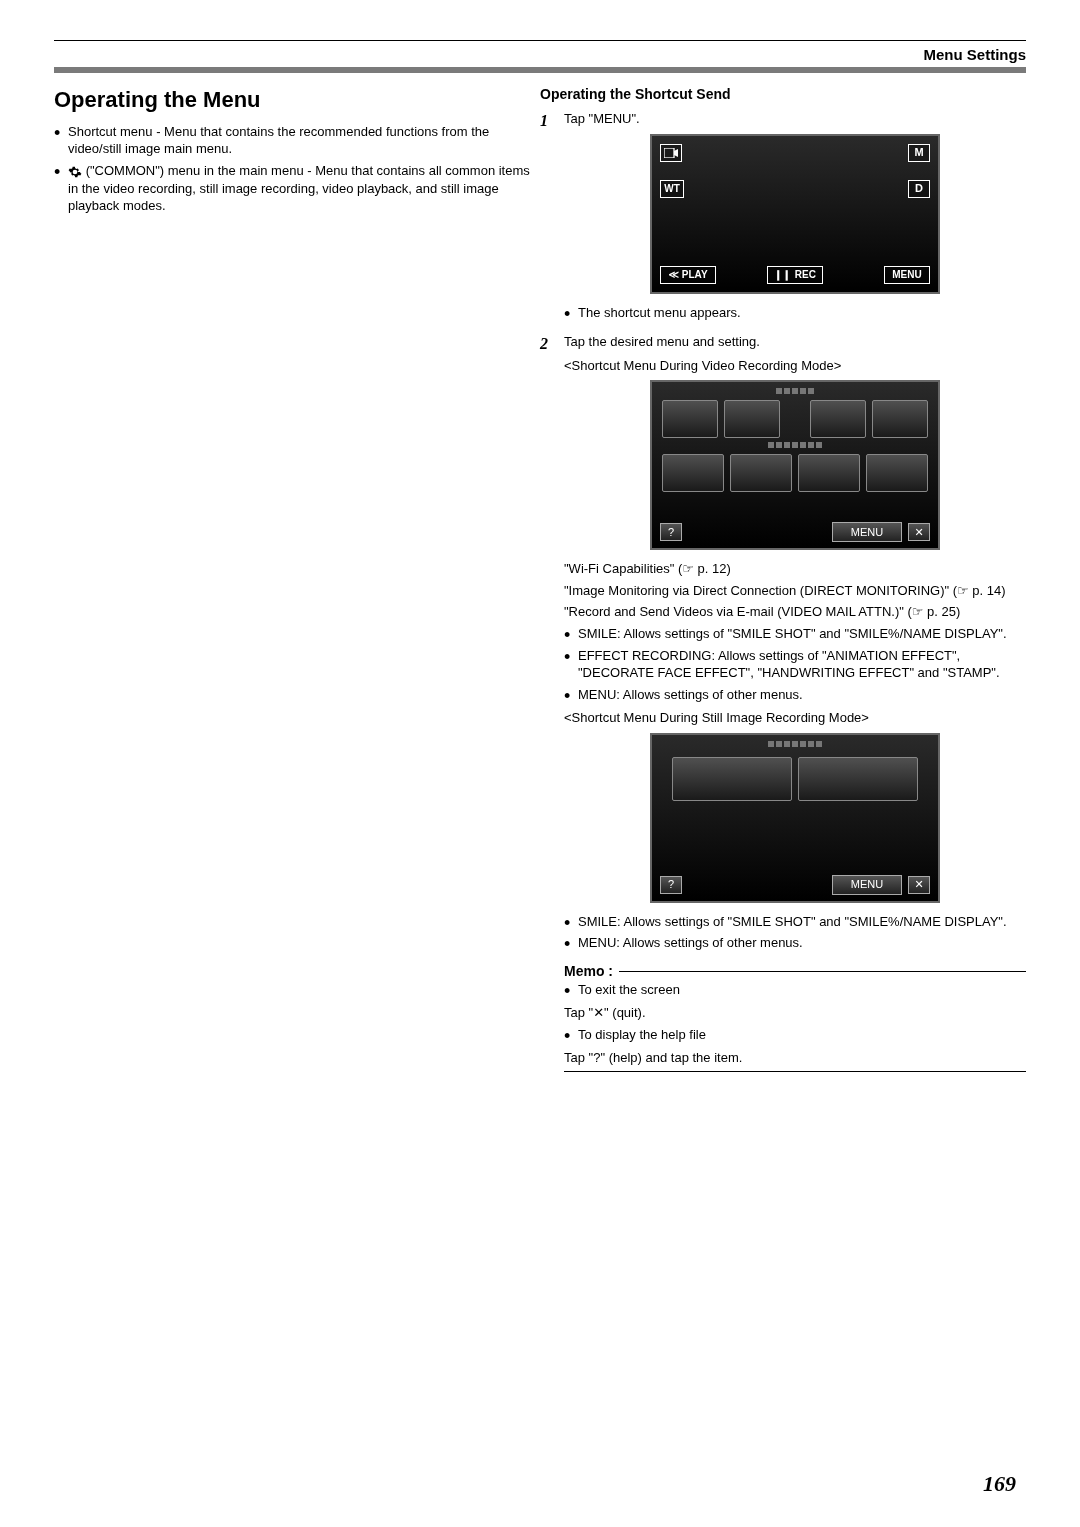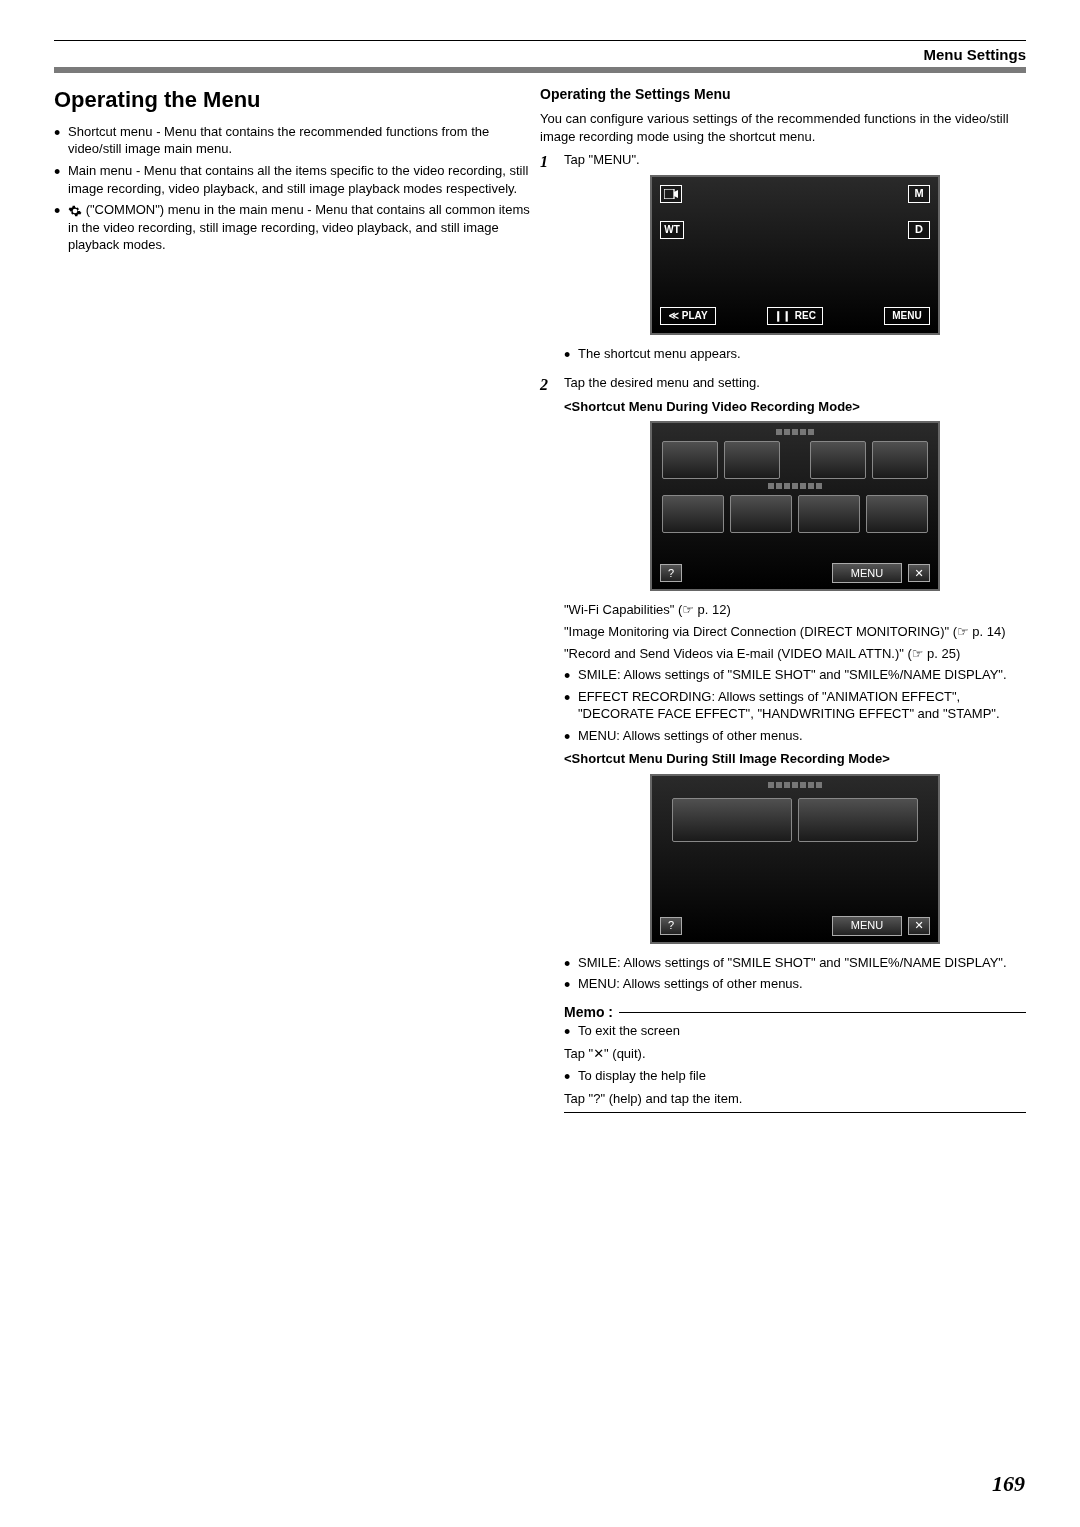--- a/index.html
+++ b/index.html
@@ -23,21 +23,21 @@
   h2.subsection { font-size: 14px; font-weight: bold; margin-bottom: 6px; }
   p { margin-bottom: 4px; }
   ul.bullets { list-style: none; padding-left: 0; margin-bottom: 6px;}
   ul.bullets > li { position: relative; padding-left: 14px; margin-bottom: 4px; }
   ul.bullets > li::before {
     content: "•"; position: absolute; left: 0; top: -2px; font-size: 18px;
   }
   .step { display: flex; gap: 10px; margin: 6px 0 4px 0; }
   .step-num { font-family: Georgia, 'Times New Roman', serif; font-style: italic; font-weight: bold; font-size: 16px; min-width: 14px; }
   .step-body { flex:1; }
-  .bold-label { font-weight: bold; font-size: 13px; margin-top: 6px; margin-bottom: 6px; }
+  .bold-label { font-weight: normal; font-size: 13px; margin-top: 6px; margin-bottom: 6px; }
   .gear-icon { display: inline-block; width: 14px; height: 14px; vertical-align: middle; }
   
   .screen {
     width: 290px; height: 160px; margin: 6px auto 10px auto;
     background: linear-gradient(#2a2a2a,#000);
     border: 2px solid #666; position: relative; color: #fff;
     font-size: 10px;
   }
   .scr-icon {
     position: absolute; border: 1.5px solid #fff; width: 22px; height: 18px;
@@ -78,52 +78,50 @@
   .screen.still .grid-cell.big { max-width: 120px; height: 44px; }
   .memo-head {
     font-weight: bold; font-size: 14px; margin-top: 10px;
     display:flex; align-items:center;
   }
   .memo-head::after {
     content:""; flex:1; border-top:1px solid #000; margin-left:6px;
   }
   .memo-block { border-bottom:1px solid #000; padding-bottom:0; }
   .page-num {
-    position: absolute; bottom: 28px; right: 55px;
+    position: absolute; bottom: 28px; right: 64px;
     font-family: Georgia, 'Times New Roman', serif;
     font-style: italic; font-weight: bold; font-size: 22px; margin-top: 44px;
   }
   .nested { padding-left: 14px; }
 </style>
 </head>
 <body>
 
 <div class="top-rule"></div>
 <div class="header-label">Menu Settings</div>
 <div class="thick-rule"></div>
 
 <div class="columns">
 
   <div class="col-left">
     <h1 class="section">Operating the Menu</h1>
     <ul class="bullets">
       <li>Shortcut menu - Menu that contains the recommended functions from the video/still image main menu.</li>
-      <li>Main menu - Menu that contains all the items specific to the video recording, still image recording, video playback, and still image playback modes respectively.</li>
       <li>
         <svg class="gear-icon" viewBox="0 0 24 24">
             <path fill="#000" d="M12 8a4 4 0 100 8 4 4 0 000-8zm9 4a7 7 0 01-.1 1.2l2.1 1.6-2 3.4-2.5-1a7 7 0 01-2 1.2l-.4 2.6h-4l-.4-2.6a7 7 0 01-2-1.2l-2.5 1-2-3.4 2.1-1.6A7 7 0 013 12a7 7 0 01.1-1.2L1 9.2l2-3.4 2.5 1a7 7 0 012-1.2L7.9 3h4l.4 2.6a7 7 0 012 1.2l2.5-1 2 3.4-2.1 1.6c.1.4.1.8.1 1.2z"></path>
           </svg>
         <span> ("COMMON") menu in the main menu - Menu that contains all common items in the video recording, still image recording, video playback, and still image playback modes.</span>
       </li>
     </ul>
   </div>
 
   <div class="col-right">
-    <h2 class="subsection">Operating the Settings Menu</h2>
-    <p>You can configure various settings of the recommended functions in the video/still image recording mode using the shortcut menu.</p>
+    <h2 class="subsection">Operating the Shortcut Send</h2>
 
     <div class="step">
       <div class="step-num">1</div>
       <div class="step-body">
         <p>Tap "MENU".</p>
 
         <div class="screen">
           <div class="scr-icon image">
             <svg width="14" height="10" viewBox="0 0 14 10">
                 <rect x="0" y="0" width="10" height="10" fill="none" stroke="#fff" stroke-width="1.3"></rect>

